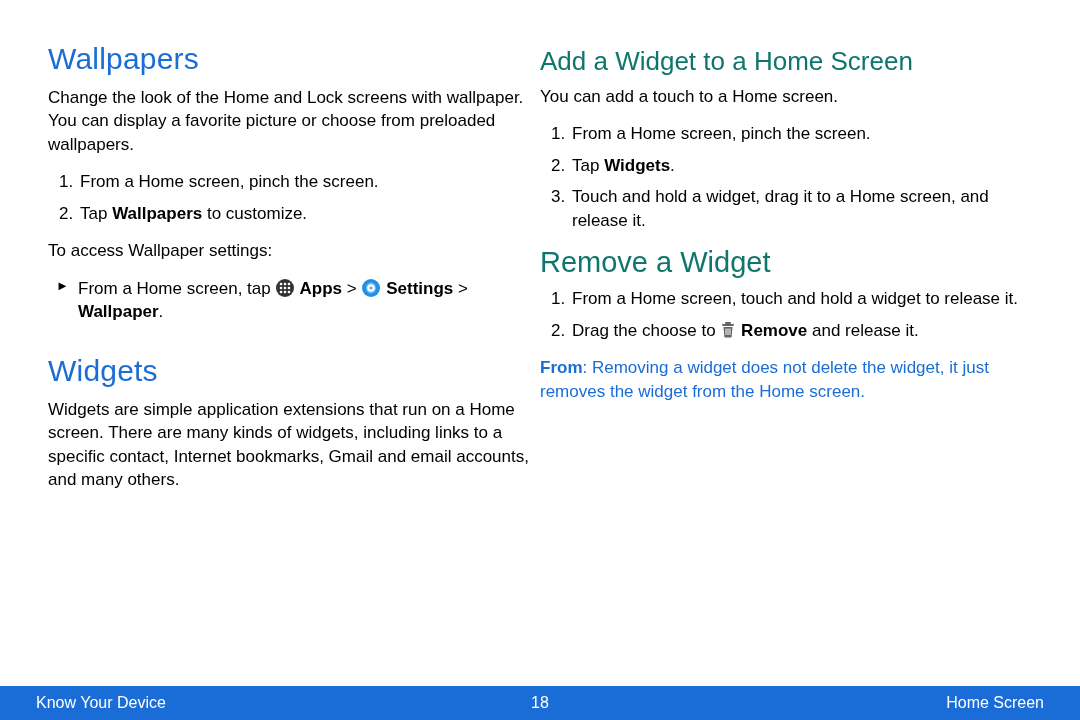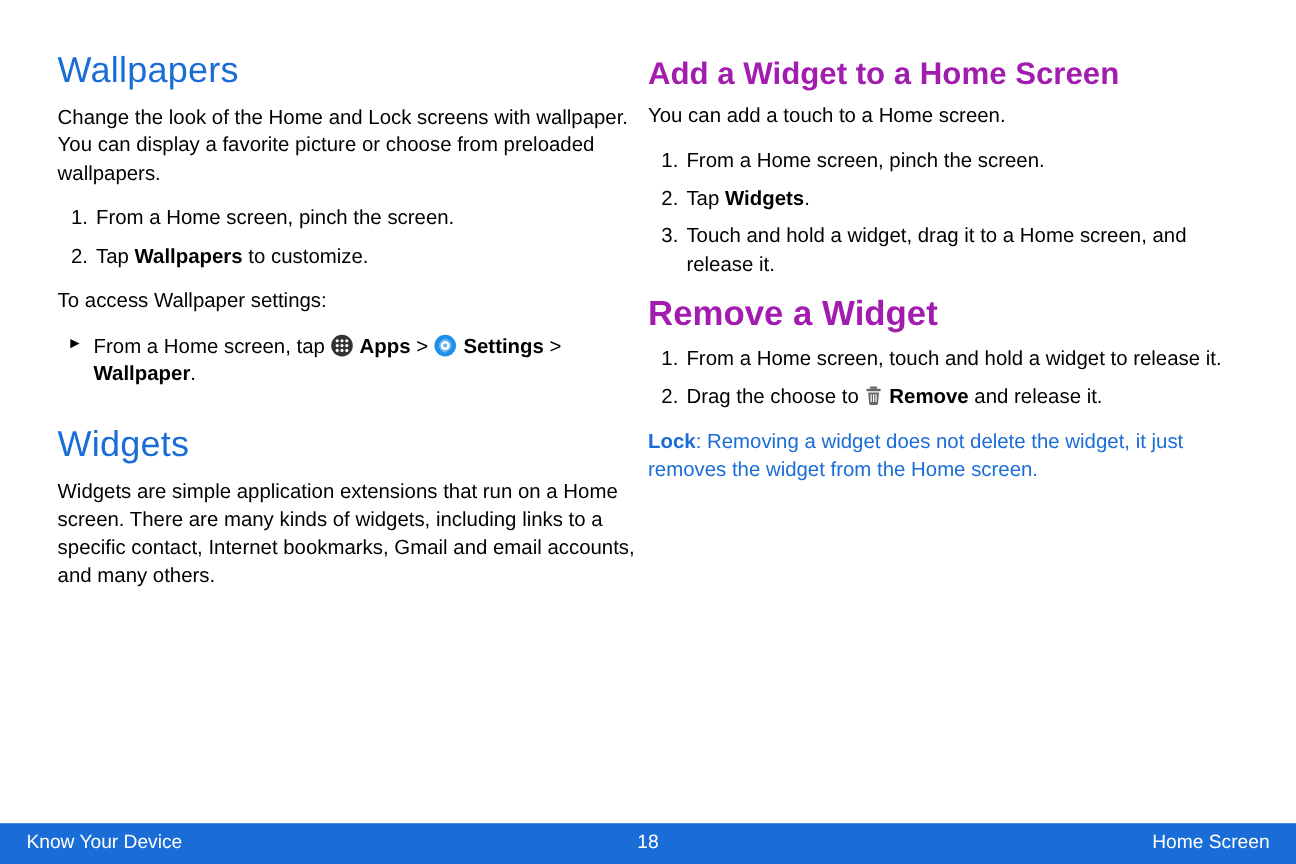--- a/index.html
+++ b/index.html
@@ -1,40 +1,40 @@
 <!DOCTYPE html>
 <html><head>
 <meta charset="utf-8">
 <style>
   * { box-sizing: border-box; margin: 0; padding: 0; }
   html, body { width: 1080px; height: 720px; font-family: Arial, Helvetica, sans-serif; background: #fff; color: #000; }
   .page { position: relative; width: 1080px; height: 720px; }
   .content { display: flex; padding: 42px 48px 0 48px; }
   .col { flex: 1; }
   h1 { font-size: 30px; font-weight: 400; color: #1a6dd6; margin-bottom: 10px; letter-spacing: 0.2px; }
-  h2 { font-size: 23px; font-weight: 700; color: #a21caf; margin-bottom: 8px; margin-top: 4px; }
+  h2 { font-size: 23px; font-weight: 400; color: #0f766e; margin-bottom: 8px; margin-top: 4px; }
   p { font-size: 17px; line-height: 1.38; margin-bottom: 14px; }
   ol { list-style: decimal; padding-left: 30px; margin-bottom: 14px; }
   ol li { font-size: 17px; line-height: 1.38; padding-left: 2px; margin-bottom: 8px; }
   .arrow-list { list-style: none; padding-left: 8px; margin-bottom: 14px; }
   .arrow-list li { font-size: 17px; line-height: 1.38; padding-left: 22px; position: relative; }
   .arrow-list li::before { content: "►"; position: absolute; left: 0; top: 0; font-size: 13px; color: #000; }
   .b { font-weight: 700; }
   .link { color: #1a6dd6; text-decoration: underline; }
   .note { color: #1a6dd6; font-size: 17px; line-height: 1.38; margin-top: 4px; }
   .note .note-label { font-weight: 700; }
   .icon { display: inline-block; vertical-align: -3px; width: 18px; height: 18px; border-radius: 50%; position: relative; margin: 0 1px; }
   .icon-apps { background: #333; }
   .icon-apps svg { position: absolute; top: 0; left: 0; }
   .icon-settings { background: #1f8fe8; }
   .icon-settings svg { position: absolute; top: 0; left: 0; }
   .icon-trash { width: 14px; height: 17px; border-radius: 0; background: none; vertical-align: -2px; }
   .icon-trash svg { position: absolute; top: 0; left: 0; }
   .h1-gap { margin-top: 30px; }
-  .footer { position: absolute; bottom: 0; left: 0; right: 0; height: 34px; background: #1a6dd6; color: #fff; display: flex; align-items: center; justify-content: space-between; padding: 0 22px; font-size: 16px; }
+  .footer { position: absolute; bottom: 0; left: 0; right: 0; height: 34px; background: #1a6dd6; color: #fff; display: flex; align-items: center; justify-content: space-between; padding: 0 36px; font-size: 16px; }
   .footer .center { position: absolute; left: 50%; transform: translateX(-50%); }
 </style>
 </head>
 <body>
 
 <div class="page">
   <div class="content">
 
     <div class="col">
 
@@ -110,21 +110,21 @@
                   <line x1="5" y1="7.5" x2="5" y2="14"></line>
                   <line x1="7" y1="7.5" x2="7" y2="14"></line>
                   <line x1="9" y1="7.5" x2="9" y2="14"></line>
                 </g>
               </svg>
           </span><span class="b"> Remove</span><span> and release it.</span>
         </li>
       </ol>
 
       <p class="note">
-        <span class="note-label">Lock</span><span>: Removing a widget does not delete the widget, it just removes the widget from the Home screen.</span>
+        <span class="note-label">From</span><span>: Removing a widget does not delete the widget, it just removes the widget from the Home screen.</span>
       </p>
 
     </div>
   </div>
 
   <div class="footer">
     <span>Know Your Device</span>
     <span class="center">18</span>
     <span>Home Screen</span>
   </div>

